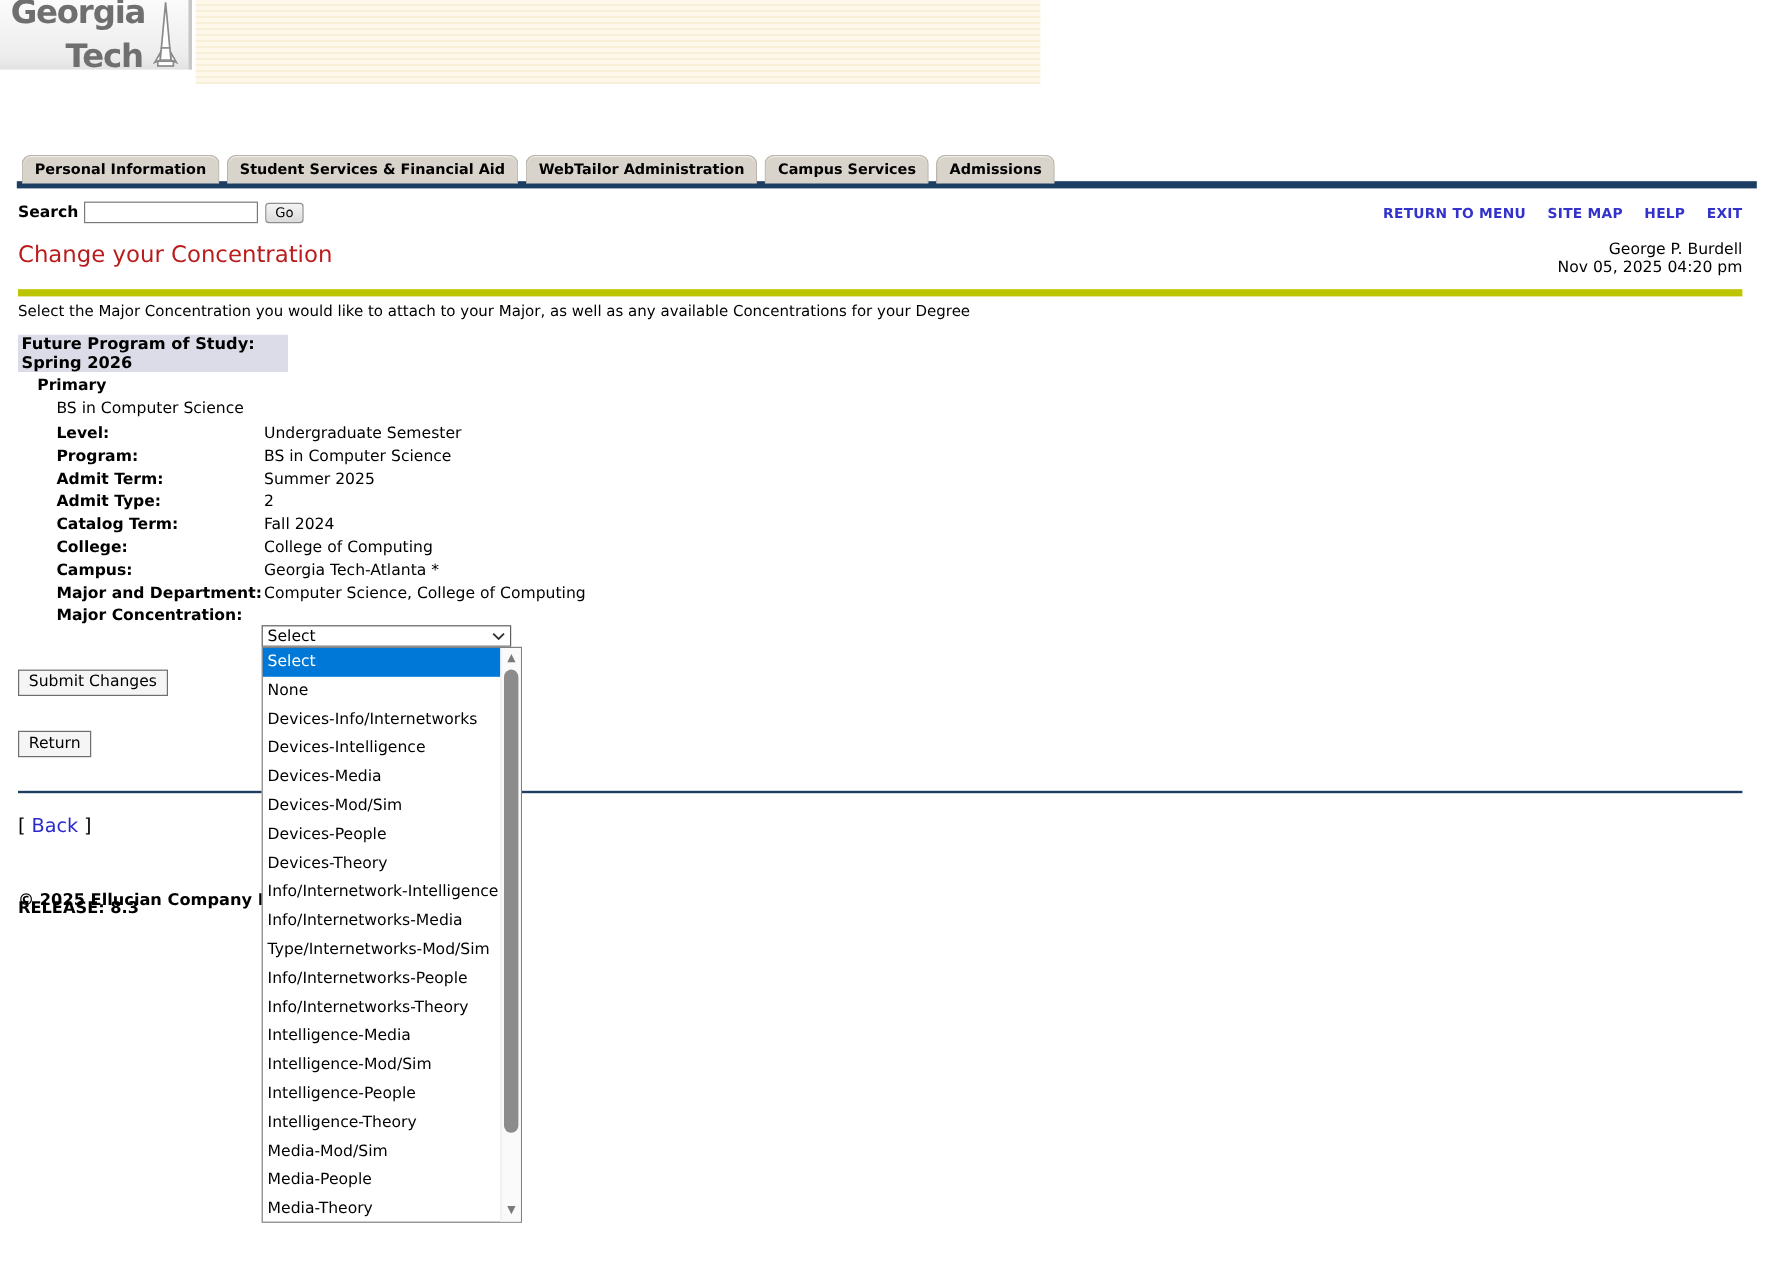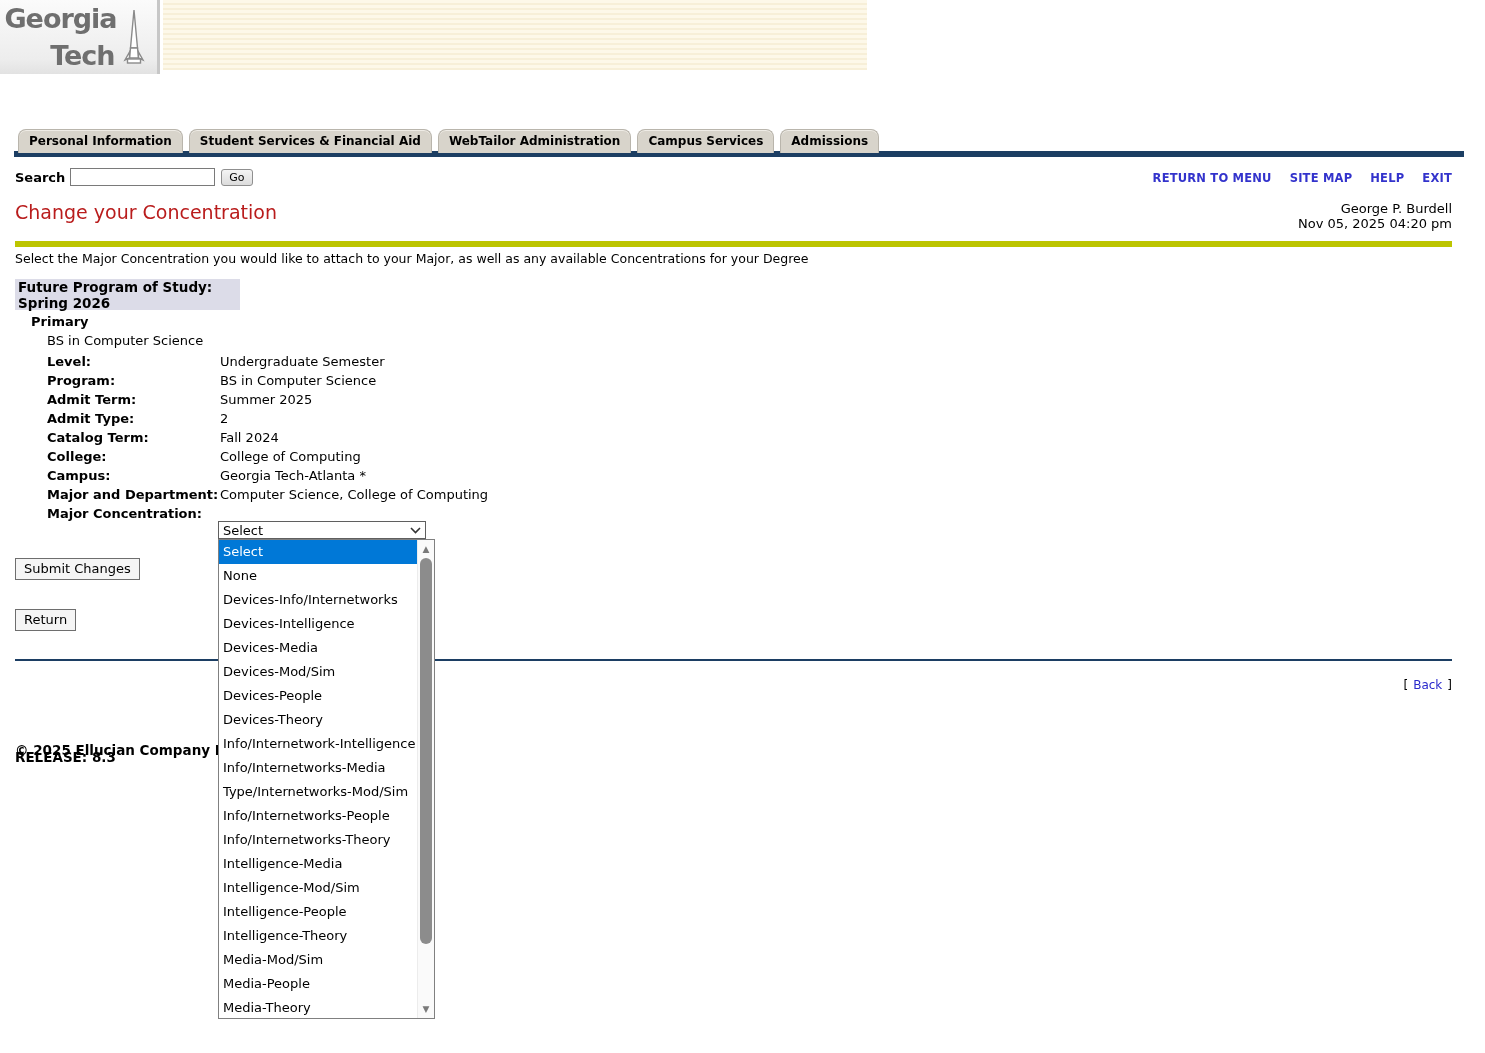--- a/index.html
+++ b/index.html
@@ -5,24 +5,24 @@
   * { margin:0; padding:0; box-sizing:border-box; }
   html,body { background:#fff; }
   #app {
     position:relative; width:1485px; height:1053px;
     background:#fff; overflow:hidden;
     font-family:"DejaVu Sans","Liberation Sans",sans-serif;
     color:#000;
   }
   
   .logo-block {
-    position:absolute; left:0; top:0; width:160px; height:74px;
+    position:absolute; left:0; top:0; width:160px; height:58px;
     background:linear-gradient(180deg,#fbfbfb 0%,#ededed 80%,#e2e2e2 100%);
     border-right:3px solid #c7c7c7;
-    display:flex; align-items:center; justify-content:center;
+    display:flex; align-items:center; justify-content:flex-end;
     padding-right:6px;
   }
   .logo-text { text-align:right; color:#6f6f6f; font-weight:bold; line-height:0.95; font-size:27px; letter-spacing:-1px; }
   .logo-text .l2 { padding-right:2px;margin-top:11px; }
   .tower { margin-left:4px; }
   .stripes {
     position:absolute; left:163px; top:0; width:704px; height:70px;
     background:repeating-linear-gradient(180deg,#fdf8e9 0px,#fdf8e9 3px,#f7efd8 3px,#f7efd8 5px);
   }
   
@@ -89,21 +89,21 @@
   .scroll-thumb { position:absolute; left:2px; top:18px; width:12px; height:386px; background:#8c8c8c; border-radius:6px; cursor:pointer; }
   
   .push-btn {
     position:absolute; left:15px; font-size:13px; font-family:inherit;
     background:#f5f5f5; border:1px solid #6e6e6e; padding:2px 8px 3px 8px; cursor:pointer;
   }
   .btn-submit { top:558px; }
   .btn-return { top:609px; }
   
   .navy-line { position:absolute; left:15px; top:659px; width:1437px; height:2px; background:#1c3e63; }
-  .back-line { position:absolute; left:15px; top:678px; width:1437px; text-align:right; font-size:12px; }
+  .back-line { position:absolute; left:15px; top:678px; width:1437px; text-align:left; font-size:16px; }
   .back-line .lnk { color:#2929cc; cursor:pointer; margin:0 5px; }
   .release { position:absolute; left:15px; top:749px; font-size:13.5px; font-weight:bold; }
   .copyright { position:absolute; left:15px; top:742px; font-size:13.5px; font-weight:bold; }
 </style>
 </head>
 <body>
 
 <div id="app">
 
   <div class="logo-block">

